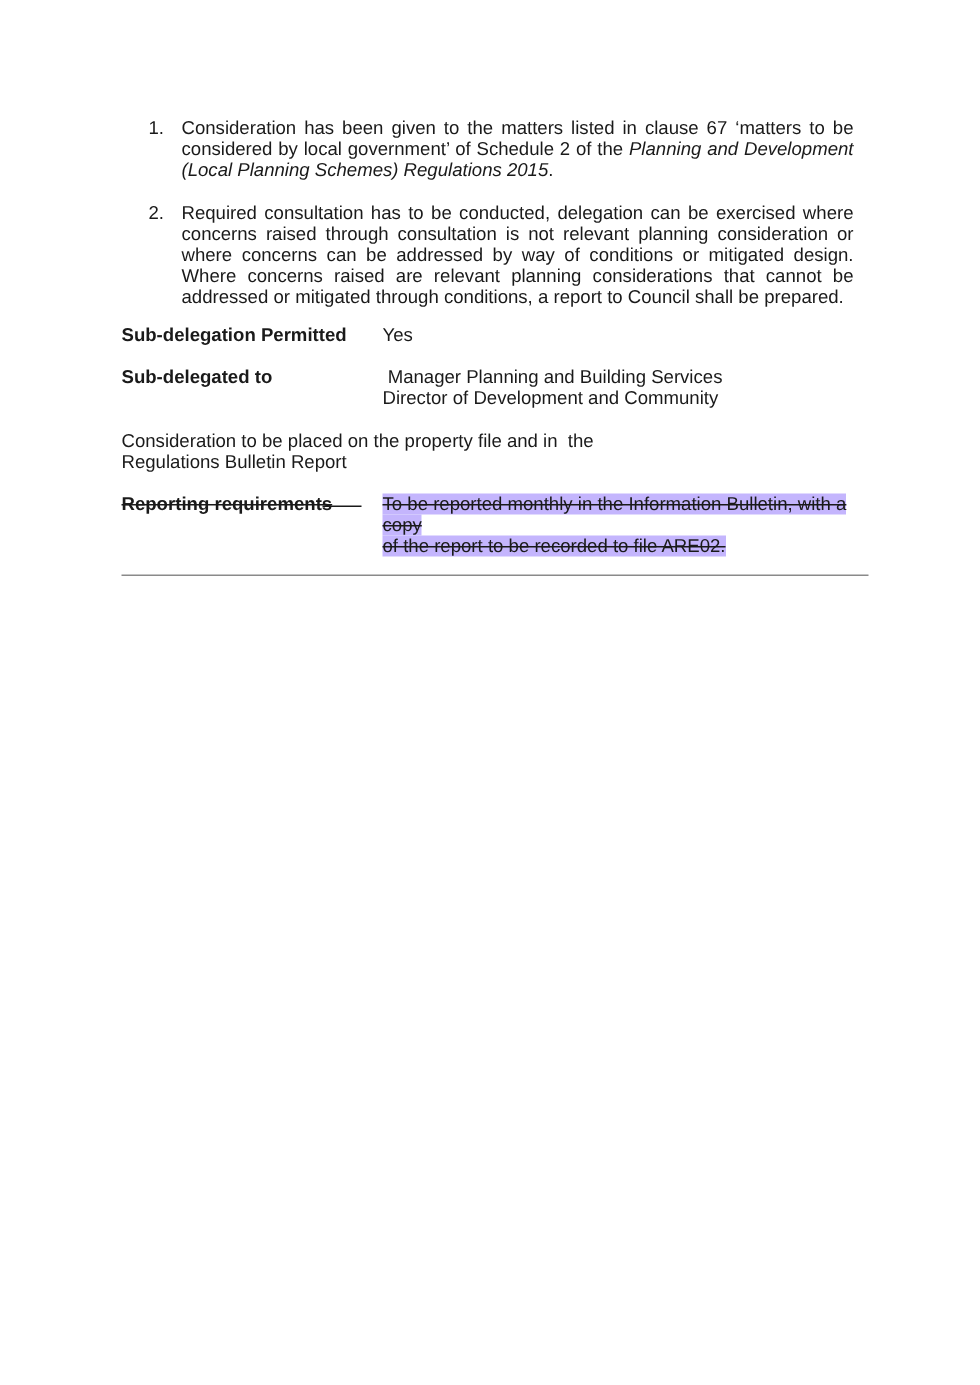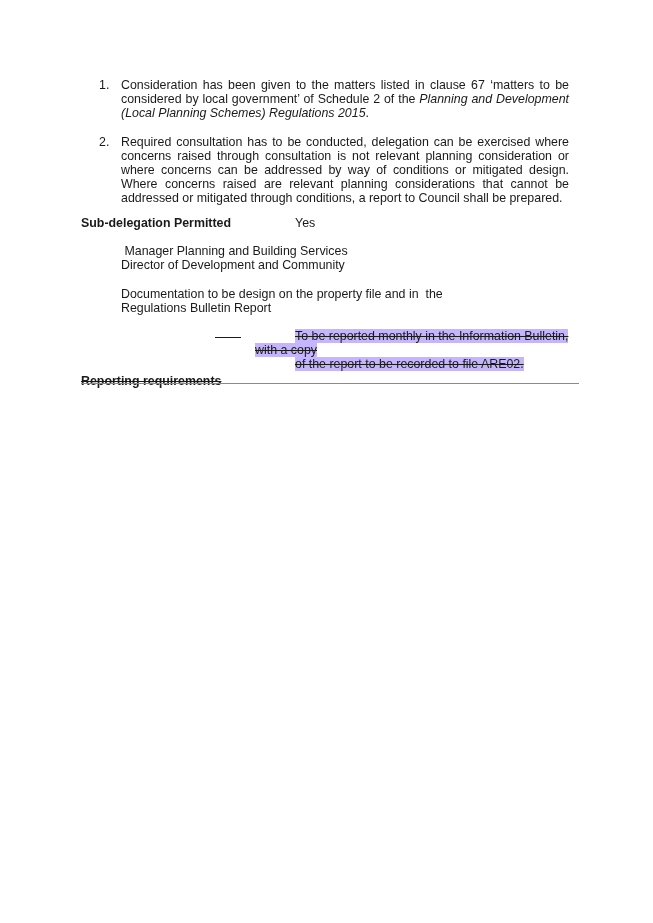--- a/index.html
+++ b/index.html
@@ -62,22 +62,22 @@
     }
     .row .label {
       width: 158px;
       font-weight: bold;
       flex: 0 0 158px;
     }
     .row .value {
       flex: 1 1 auto;
       width: 335px;
     }
-    .row .value span { display: block; margin-left: 40px; }
-    .row.struck .label { text-decoration: line-through; margin-top: 45px; }
+    .row .value span { display: block; }
+    .row.struck .label { text-decoration: line-through; }
     .row.struck .value span {
       display: inline;
       background: #c4b5fd;
       text-decoration: line-through;
     }
     .row.struck .strike-bridge {
       position: absolute;
       left: 134px;
       width: 26px;
       top: 8px;
@@ -111,29 +111,30 @@
 
   <div class="rows">
     <div class="row">
       <div class="label">Sub-delegation Permitted</div>
       <div class="value">
         <span>Yes</span>
       </div>
     </div>
 
     <div class="row">
+      <div class="label">Sub-delegated to</div>
       <div class="value">
         <span style="white-space:pre;"> Manager Planning and Building Services</span>
         <span>Director of Development and Community</span>
       </div>
     </div>
 
     <div class="row">
       <div class="value">
-        <span style="white-space:pre;">Documentation to be design on the property file and in  the</span>
+        <span style="white-space:pre;">Consideration to be placed on the property file and in  the</span>
         <span>Regulations Bulletin Report</span>
       </div>
     </div>
 
     <div class="row struck">
       <div class="label">Reporting requirements</div>
       <div class="strike-bridge"></div>
       <div class="value">
         <span>To be reported monthly in the Information Bulletin, with a copy</span><br>
         <span>of the report to be recorded to file ARE02.</span>

